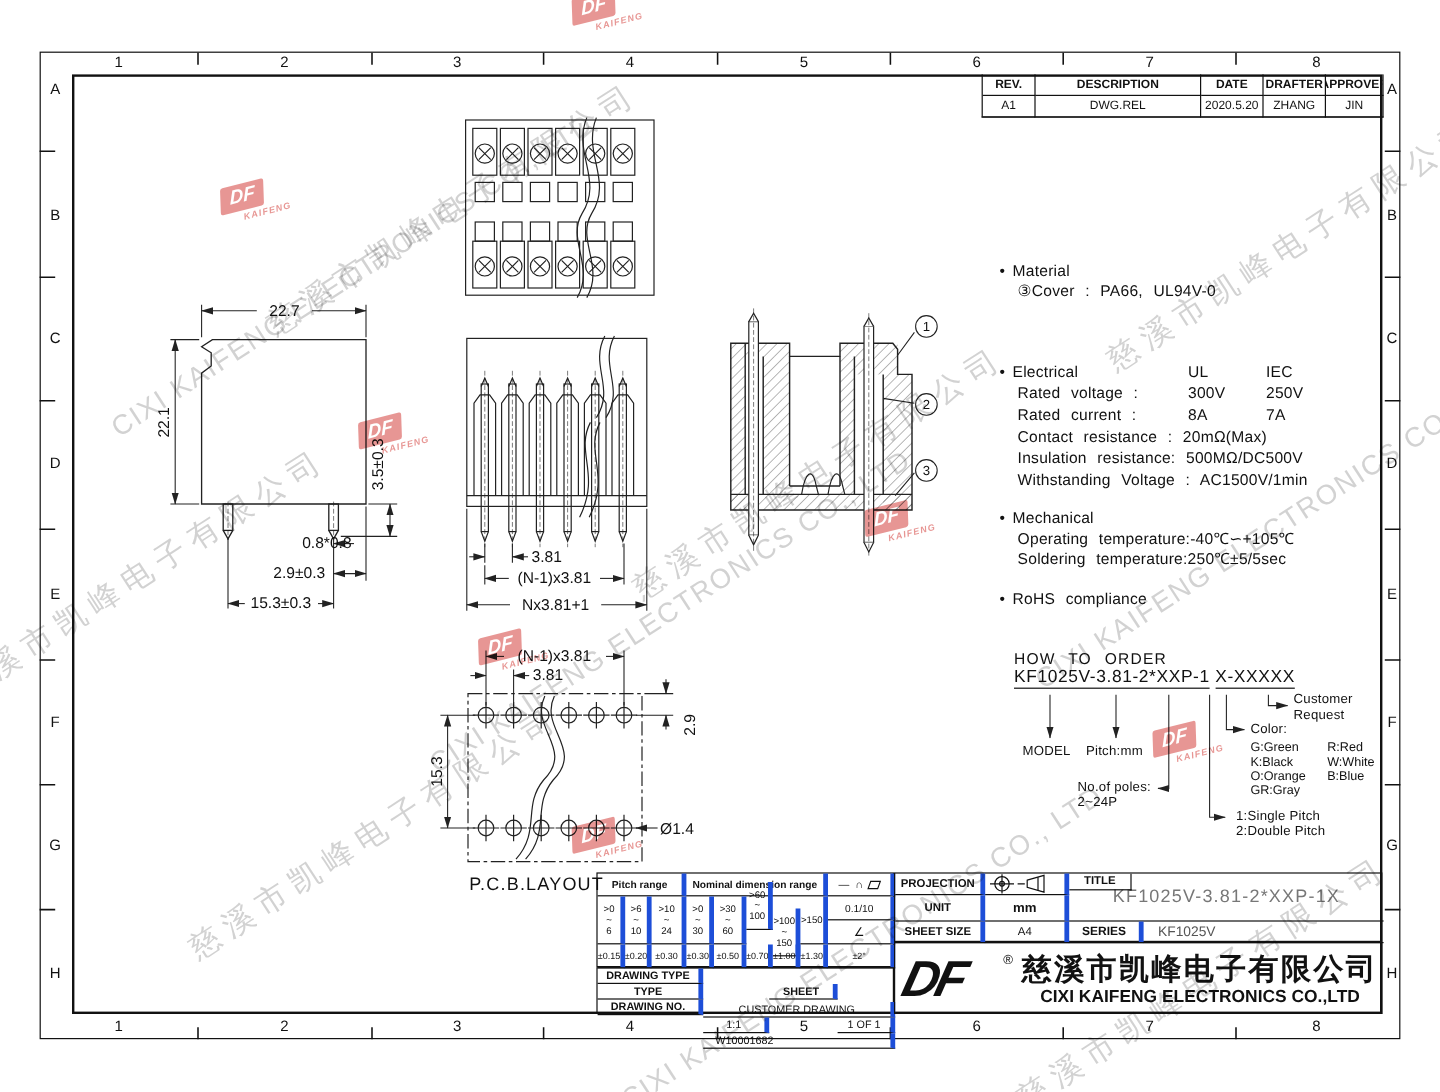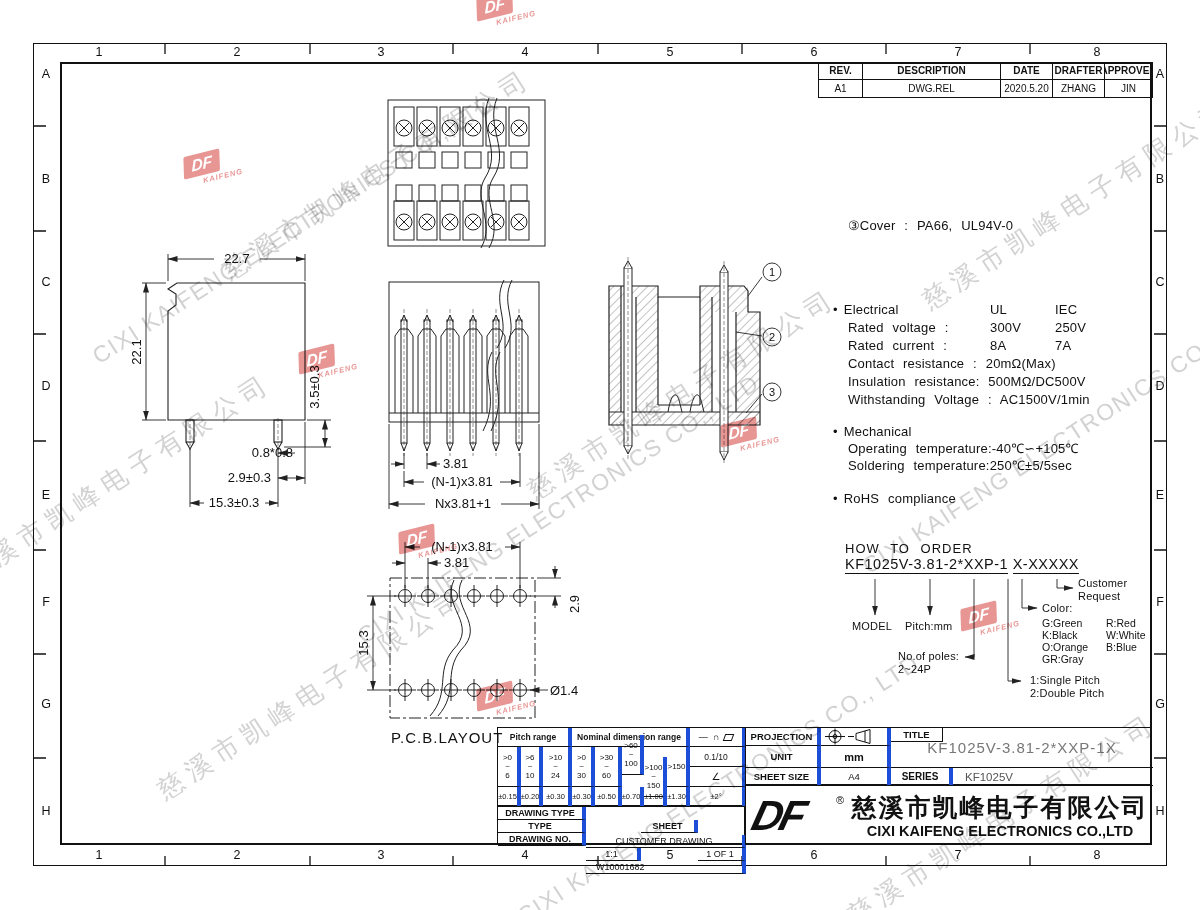--- a/index.html
+++ b/index.html
@@ -368,20 +368,21 @@
   <div class="cell hdr">DRAFTER</div>
   <div class="cell hdr">APPROVER</div>
   <div class="cell">A1</div>
   <div class="cell">DWG.REL</div>
   <div class="cell">2020.5.20</div>
   <div class="cell">ZHANG</div>
   <div class="cell">JIN</div>
 </div>
 
 <div class="spec" style="top:218px;line-height:16.5px">
+  <div class="nw"><span class="bullet">•</span><span>Material</span></div>
   <div class="ind nw">③Cover : PA66, UL94V-0</div>
 </div>
 
 <div class="spec" style="top:301px;line-height:18px;width:330px">
   <div class="erow nw">
     <span class="bullet">•</span><span>Electrical</span>
     <span class="u">UL</span>
     <span class="i">IEC</span>
   </div>
   <div class="erow ind nw">

